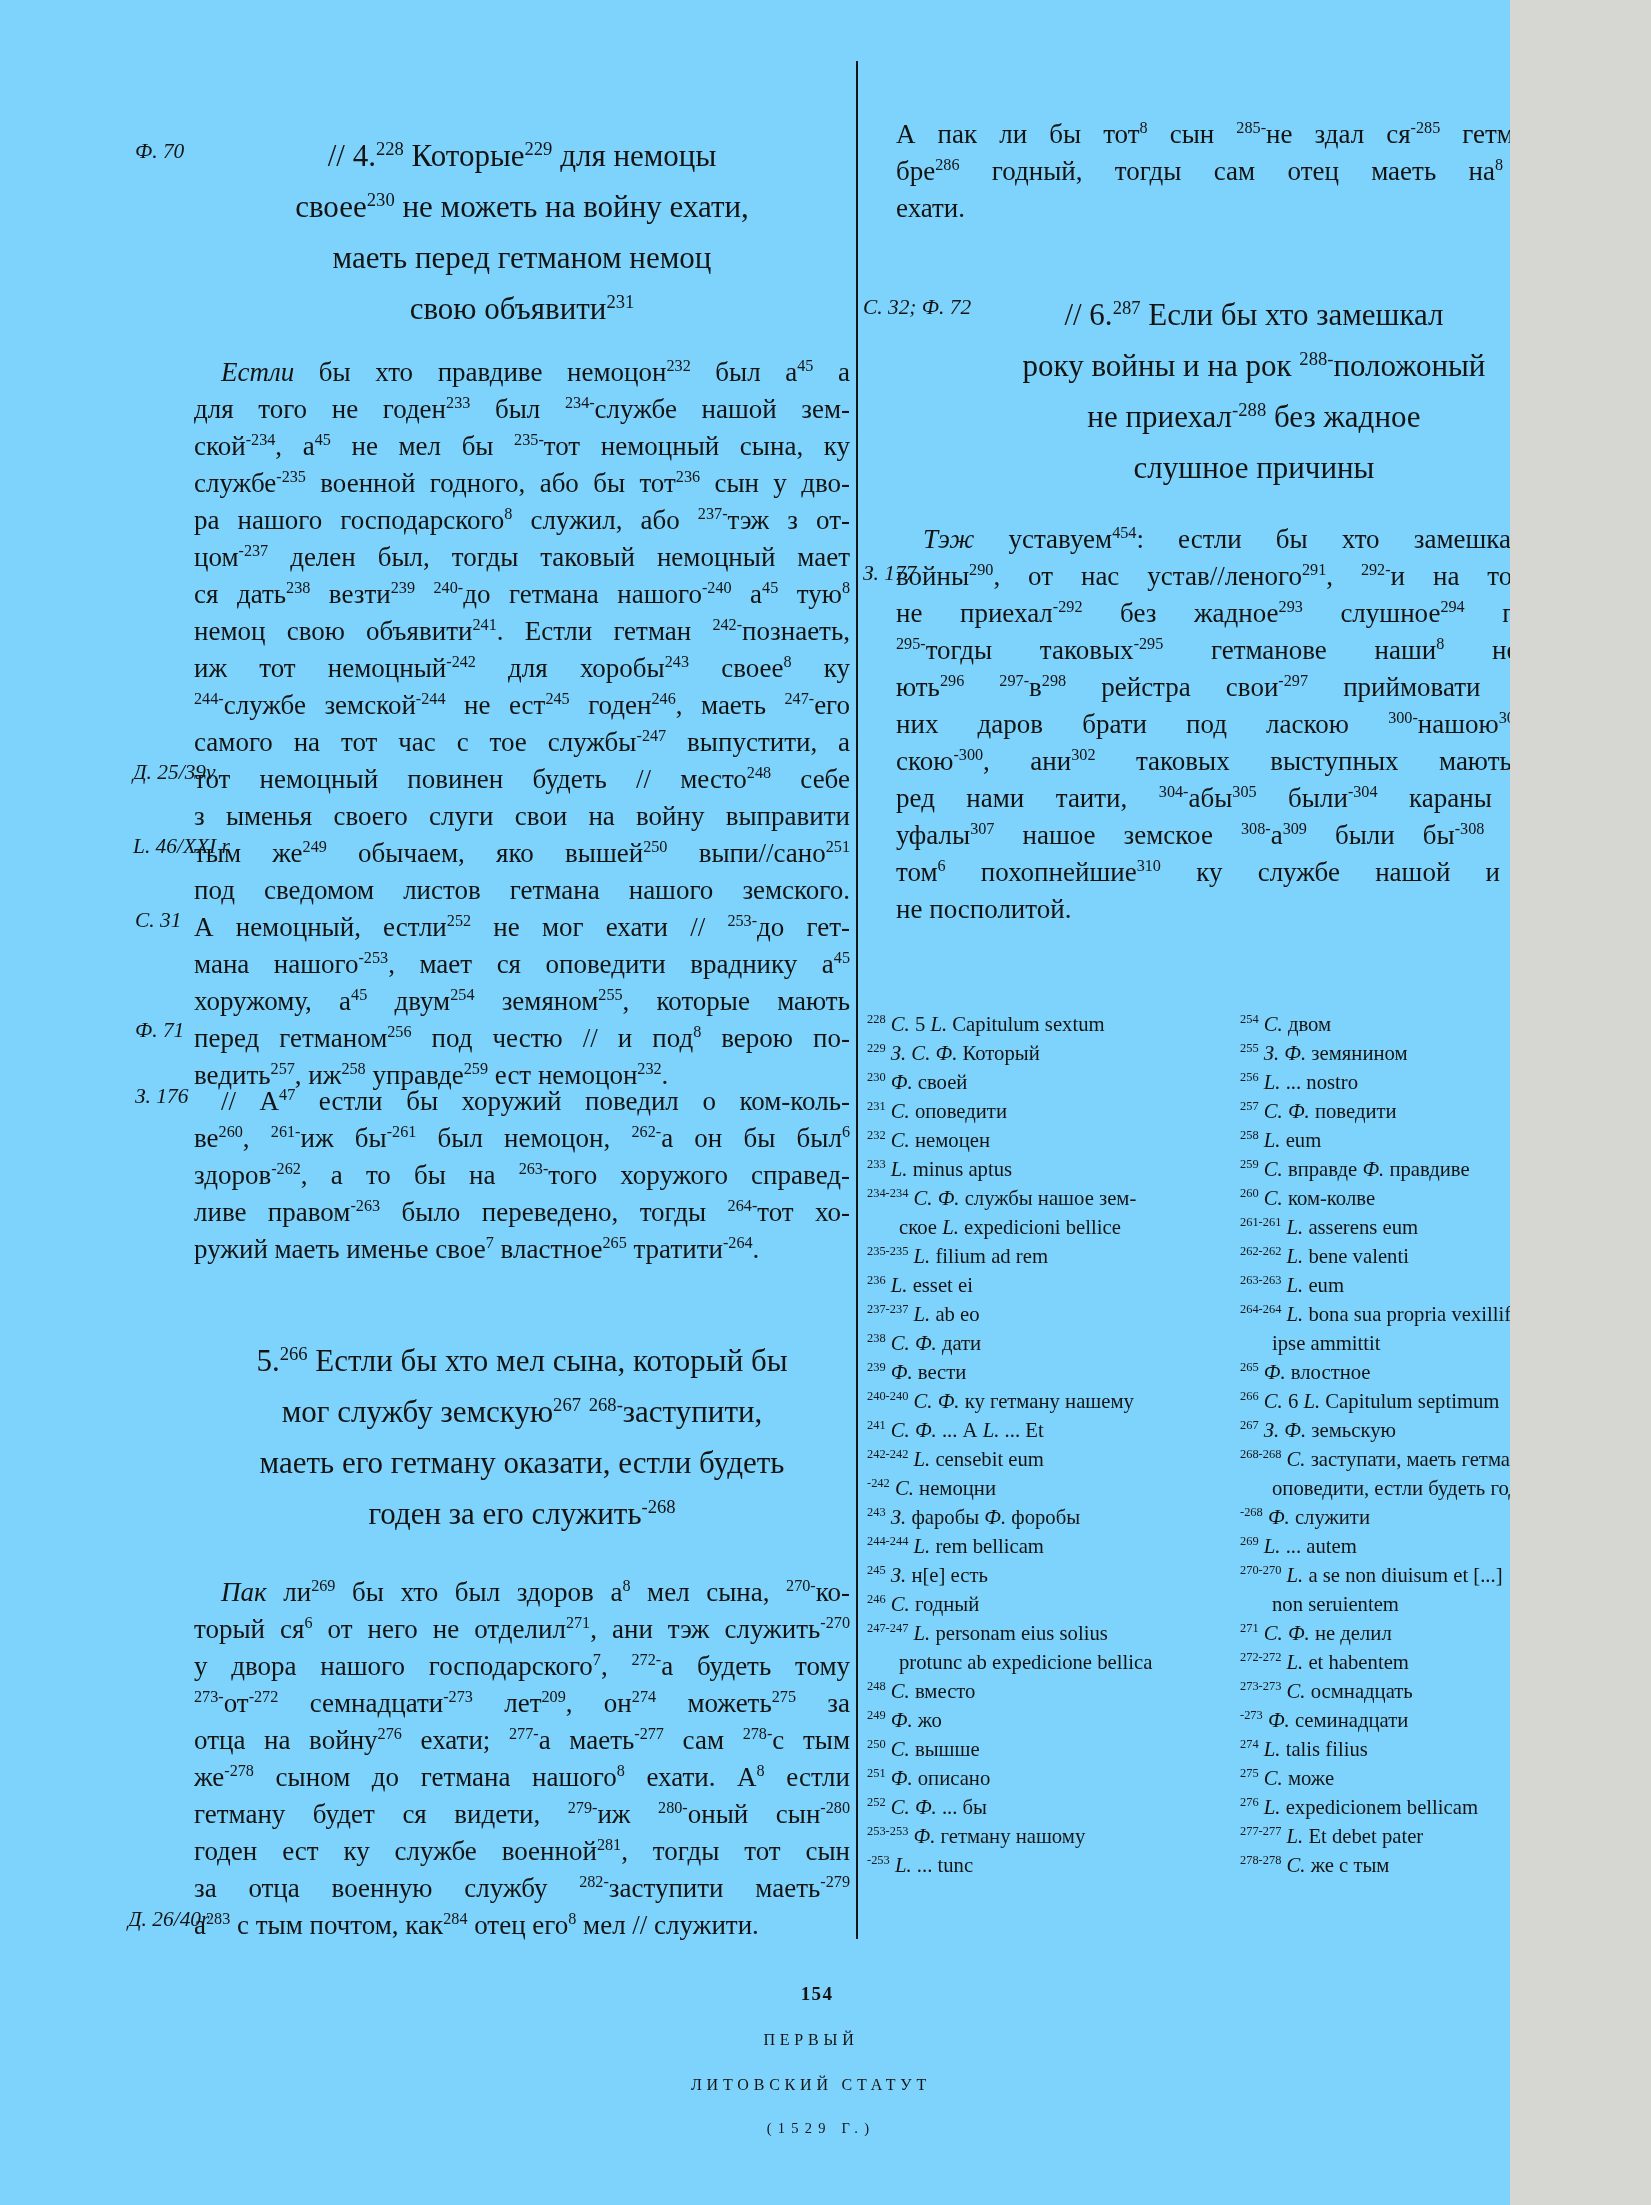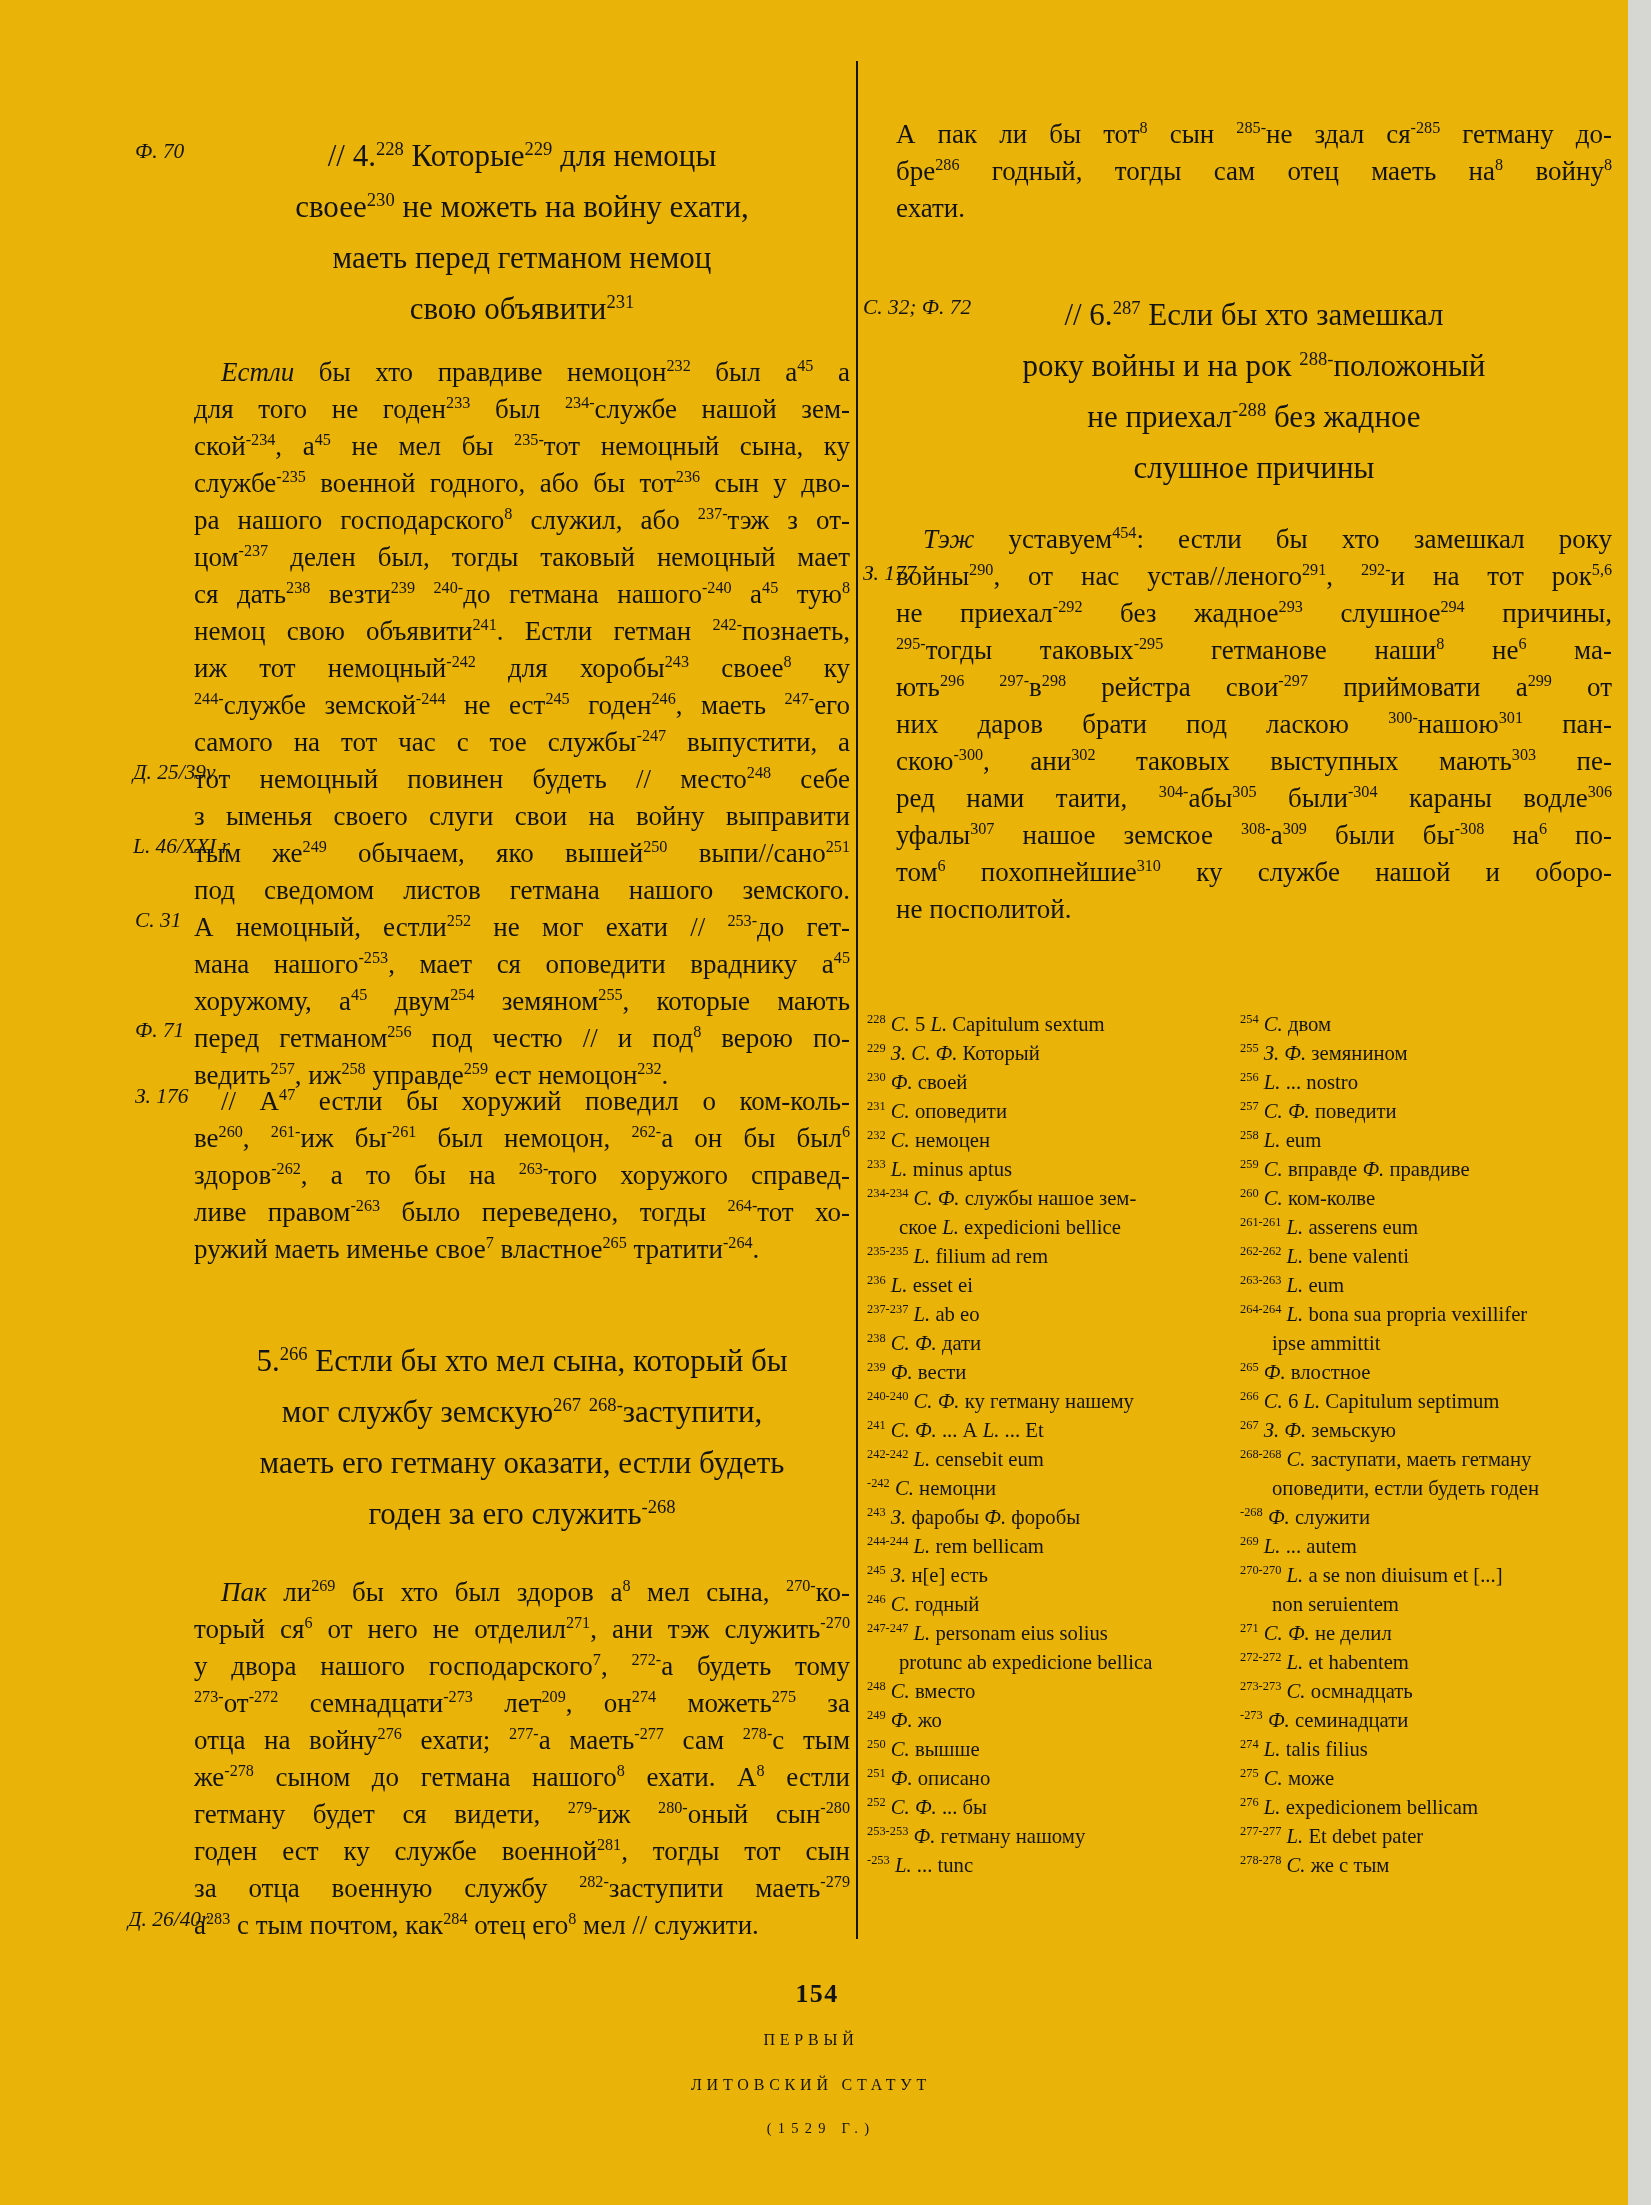--- a/index.html
+++ b/index.html
@@ -1,30 +1,30 @@
 <!DOCTYPE html>
 <html style="font-size:11px"><head>
 <meta charset="utf-8">
 <style>
   html,body{margin:0;padding:0;background:#d6d6d2;}
-  .page{position:relative;width:1628px;height:2205px;background:#eab308;
+  .page{position:relative;width:1510px;height:2205px;background:#7dd3fc;
         font-family:"Liberation Serif","DejaVu Serif",serif;color:#141414;overflow:hidden;}
   .divider{position:absolute;left:856px;top:61px;width:2.1px;height:1878px;background:#161616;}
   .block{position:absolute;}
   .bl{font-size:27px;line-height:37px;text-align:justify;text-align-last:left;}
   .bl.jst{text-align-last:justify;}
   .hl{font-size:31px;line-height:51px;font-weight:normal;text-align:center;}
   sup{font-size:0.60em;line-height:0;vertical-align:super;letter-spacing:0;}
   i{font-style:italic;}
   .mlabel{position:absolute;font-style:italic;font-size:21.4px;line-height:25px;white-space:nowrap;}
   .fncol{position:absolute;}
   .fn-line{font-size:20.7px;line-height:29px;white-space:nowrap;}
   .fn-line.cont{padding-left:32px;}
   .footer{position:absolute;left:0;top:1979px;width:1622px;text-align:center;}
-  .pagenum{font-size:26px;font-weight:bold;letter-spacing:1.4px;line-height:30px;padding-left:12px;}
+  .pagenum{font-size:19px;font-weight:bold;letter-spacing:1.4px;line-height:30px;padding-left:12px;}
   .cap{margin-top:17px;font-size:16px;font-weight:normal;letter-spacing:4.8px;line-height:27.6px;}
   .cap.small{font-size:14.5px;letter-spacing:6.2px;padding-left:20px;}
 </style>
 </head>
 <body>
 
 <div class="page">
 
   <div class="divider"></div>
 

